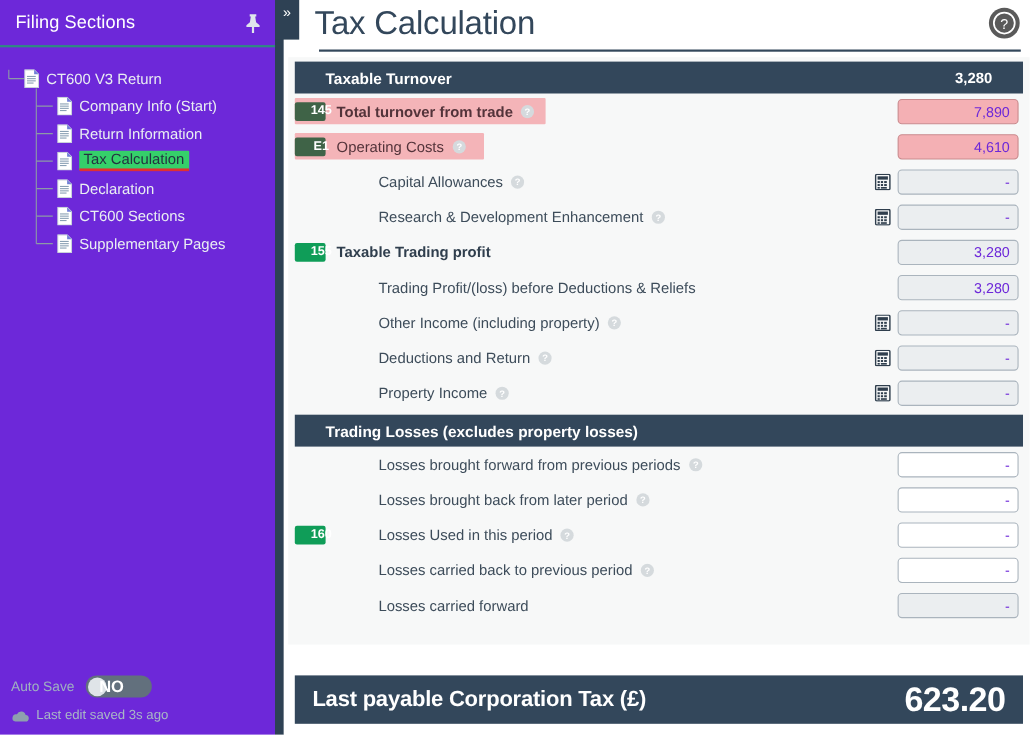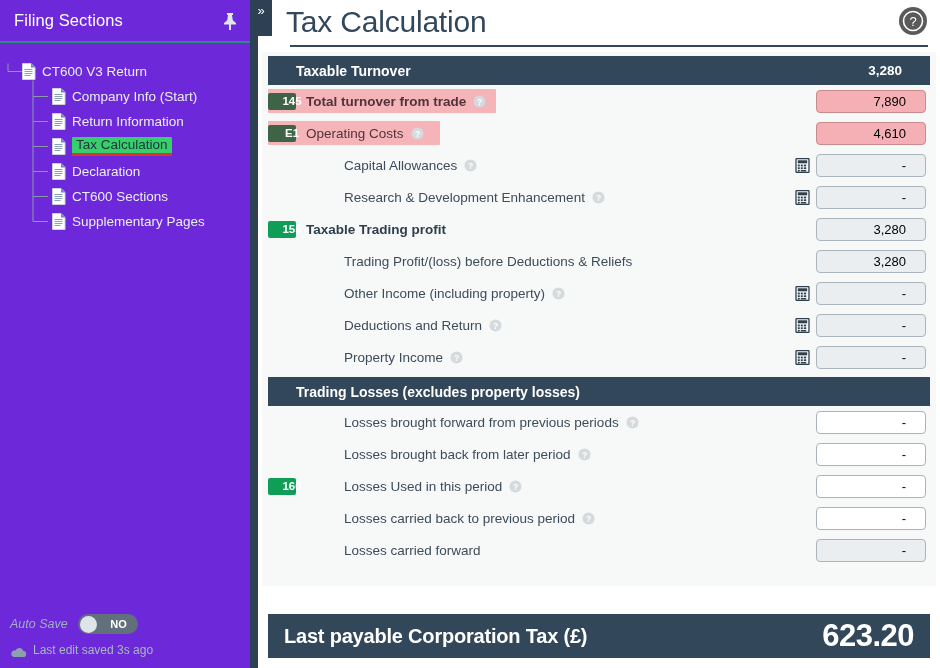--- a/index.html
+++ b/index.html
@@ -38,31 +38,31 @@
   .tree-row.root { padding-left: 22px; }
   .tree-row.child { padding-left: 52px; }
   .tree-row.selected .tree-label {
     background: #35d06a; color: #243241; padding: 1px 4px 2px 4px;
     border-bottom: 3px solid #e03131; border-radius: 1px;
   }
   .tree-row.selected .doc-icon { filter: none; }
 
   .sidebar-foot { padding: 0 0 8px 10px; }
   .autosave-row { display: flex; align-items: center; height: 26px; }
-  .autosave-label { color: #9fb0c0; font-size: 12.5px; margin-right: 10px; font-style: italic; }
+  .autosave-label { color: #9fb0c0; font-size: 12.5px; margin-right: 10px; }
   .toggle {
     width: 60px; height: 20px; border-radius: 10px; background: #62707d;
     position: relative; display: flex; align-items: center;
   }
   .toggle .knob {
     width: 17px; height: 17px; border-radius: 50%; background: #dfe4e8;
     position: absolute; left: 2px;
   }
   .toggle .txt {
-    position: absolute; right: 11px; color: #ffffff; font-size: 11px; font-weight: bold;
+    position: absolute; right: 25px; color: #ffffff; font-size: 15px; font-weight: bold;
   }
   .saved-row { display: flex; align-items: center; height: 20px; margin-top: 3px; }
   .cloud-icon { width: 17px; height: 12px; margin-right: 6px; }
   .saved-text { color: #a9b8c5; font-size: 12px; }
 
   
   .rail {
     width: 8px; flex: 0 0 8px; background: #2e4154; height: 668px;
   }
 
@@ -109,23 +109,23 @@
     display: flex; align-items: center; white-space: nowrap;
   }
   .row.bold .row-label { font-weight: bold; color: #2f3e4d; }
   .row.indent .row-label { margin-left: 48px; }
   .qmark { width: 13px; height: 13px; margin-left: 7px; flex: 0 0 13px; }
   .row-spacer { flex: 1; }
   .calc-icon { width: 15px; height: 15px; margin-right: 6px; flex: 0 0 15px; }
   .calc-slot { width: 15px; margin-right: 6px; flex: 0 0 15px; }
   .field {
     width: 110px; height: 23px; border: 1px solid #aab4bd; border-radius: 4px;
-    background: #ebeef0; color: #000000; font-size: 13px;
+    background: #ebeef0; color: #6d28d9; font-size: 13px;
     display: flex; align-items: center; justify-content: flex-end;
-    padding-right: 19px; flex: 0 0 110px;
+    padding-right: 7px; flex: 0 0 110px;
   }
   .field.white { background: #ffffff; }
   .field.pink { background: #f4b0b4; border-color: #c98b8e; }
   .row.pinkrow .hl {
     position: absolute; left: 6px; top: 4px; height: 24px;
     background: #f4b4b8; border-radius: 1px; z-index: 0;
   }
   .row.pinkrow .badge, .row.pinkrow .row-label { position: relative; z-index: 1; }
   .row.pinkrow .row-label { color: #53333a; }
 

